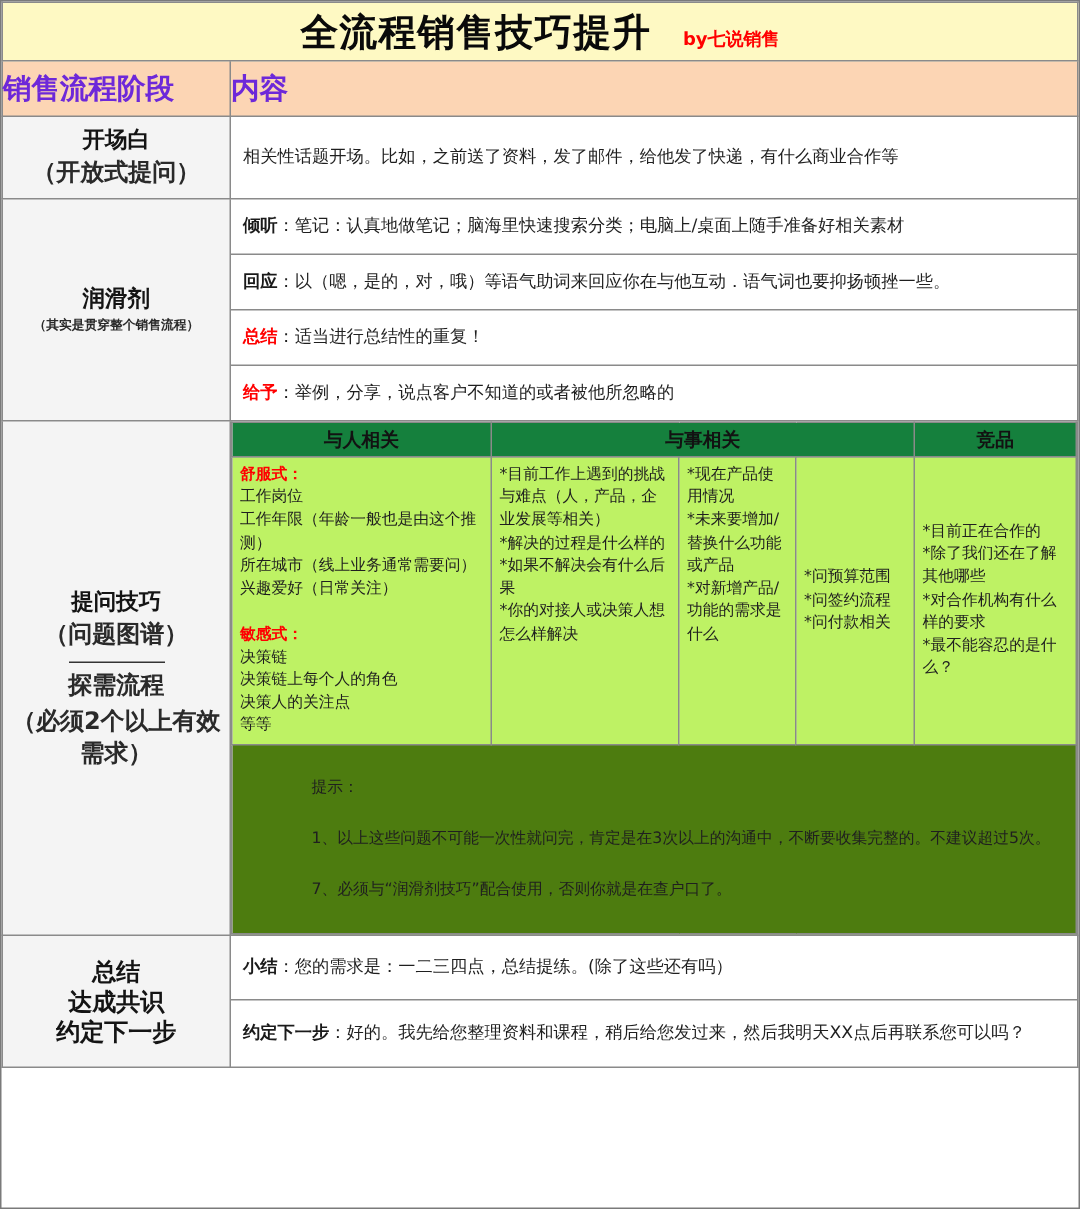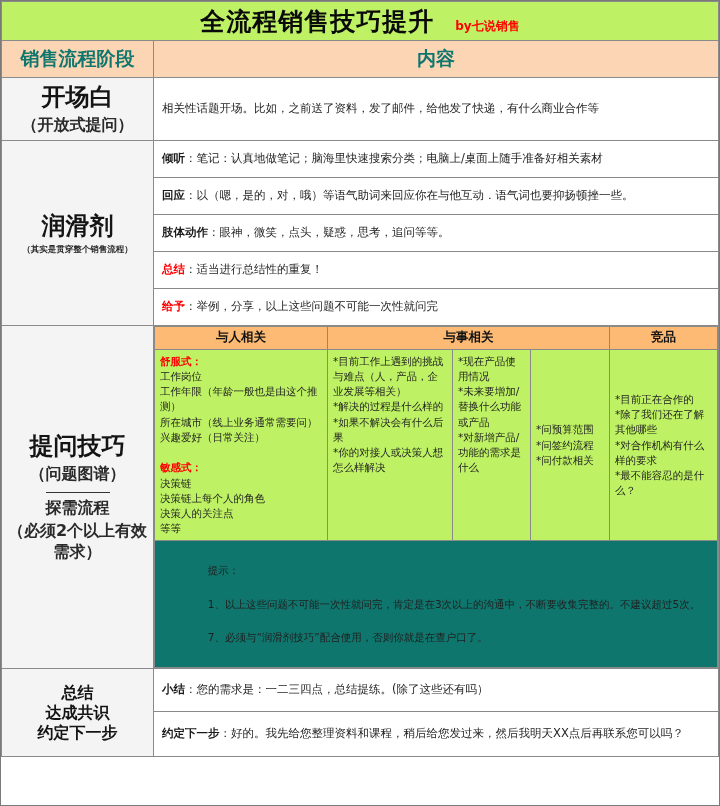--- a/index.html
+++ b/index.html
@@ -9,57 +9,57 @@
     font-family:"DejaVu Sans","Liberation Sans",sans-serif;
     color:#1b1b1b;
     overflow:hidden;
   }
   .sheet{width:720px;height:806px;box-sizing:border-box;border:1px solid #7a7a7a;position:relative;}
 
   table{border-collapse:collapse;width:100%;table-layout:fixed;}
   td,th{border:1px solid #8a8a8a;padding:0;vertical-align:middle;}
 
   
-  .title-row td{background:#bef264;height:38px;text-align:center;}
+  .title-row td{background:#fef9c3;height:38px;text-align:center;}
   .title-wrap{display:flex;align-items:baseline;justify-content:center;gap:10px;}
   .title-main{font-size:25px;font-weight:bold;letter-spacing:1px;color:#0a0a0a;}
   .title-by{font-size:12px;font-weight:bold;color:#ff0000;margin-left:11px;}
 
   
-  .colhead td{background:#fcd5b4;height:36px;text-align:center;font-size:19px;font-weight:bold;color:#0f766e;}
+  .colhead td{background:#fcd5b4;height:36px;text-align:left;font-size:19px;font-weight:bold;color:#6d28d9;}
 
   
   .stage{
     background:#f4f4f4;text-align:center;padding:4px 3px;
   }
-  .stage-title{font-size:24px;font-weight:bold;line-height:1.25;color:#141414;}
+  .stage-title{font-size:15px;font-weight:bold;line-height:1.25;color:#141414;}
   .stage-title.small{font-size:16px;}
   .stage-sub{font-size:16px;font-weight:bold;color:#2a2a2a;margin-top:3px;line-height:1.3;}
   .stage-sub.tiny{font-size:8.5px;}
   .stage-divider{width:64px;height:0;border-top:1px solid #333;margin:7px auto 5px;}
 
   
   .content{
     background:#ffffff;font-size:11.5px;line-height:1.55;color:#1f1f1f;
     padding:5px 8px;text-align:left;
   }
   .lbl{font-weight:bold;color:#1a1a1a;}
   .lbl-red{font-weight:bold;color:#ff0000;}
 
   
   .matrix{border-collapse:collapse;width:100%;table-layout:fixed;}
   .matrix td{border:1px solid #8a8a8a;}
-  .mhead{background:#fdba74;text-align:center;font-size:12.5px;font-weight:bold;height:22px;color:#121212;}
+  .mhead{background:#15803d;text-align:center;font-size:12.5px;font-weight:bold;height:22px;color:#121212;}
   .mcell{
     background:#bef264;vertical-align:top;font-size:10.5px;line-height:1.45;
     padding:4px 5px;color:#1f1f1f;white-space:pre-wrap;word-break:break-all;
   }
   .mcell .red{color:#ff0000;font-weight:bold;}
   .tips{
-    background:#0f766e;font-size:10.5px;line-height:1.6;padding:4px 6px;color:#1f1f1f;
+    background:#4d7c0f;font-size:10.5px;line-height:1.6;padding:4px 6px;color:#1f1f1f;
     white-space:pre-wrap;
   }
   .nopad{padding:0;}
   .sub-table{border-collapse:collapse;width:100%;table-layout:fixed;}
   .sub-table td{border:none;border-bottom:1px solid #8a8a8a;}
   .sub-table tr:last-child td{border-bottom:none;}
 </style>
 </head>
 <body>
 
@@ -101,27 +101,24 @@
       <td class="nopad">
         <table class="sub-table">
           <tbody>
                 <tr>
                   <td class="content" style="height:26px"><span class="lbl">倾听</span><span>：笔记：认真地做笔记；脑海里快速搜索分类；电脑上/桌面上随手准备好相关素材</span></td>
                 </tr>
           <tr>
                   <td class="content" style="height:26px"><span class="lbl">回应</span><span>：以（嗯，是的，对，哦）等语气助词来回应你在与他互动．语气词也要抑扬顿挫一些。</span></td>
                 </tr>
           <tr>
-                  <td class="content" style="height:26px"><span class="lbl">肢体动作</span><span>：眼神，微笑，点头，疑惑，思考，追问等等。</span></td>
-                </tr>
-          <tr>
                   <td class="content" style="height:26px"><span class="lbl-red">总结</span><span>：适当进行总结性的重复！</span></td>
                 </tr>
           <tr>
-                  <td class="content" style="height:26px"><span class="lbl-red">给予</span><span>：举例，分享，以上这些问题不可能一次性就问完</span></td>
+                  <td class="content" style="height:26px"><span class="lbl-red">给予</span><span>：举例，分享，说点客户不知道的或者被他所忽略的</span></td>
                 </tr>
         </tbody>
             </table>
       </td>
     </tr>
 
     <tr>
       <td class="stage">
         <div class="stage-title">提问技巧</div>
         <div class="stage-sub">（问题图谱）</div>

